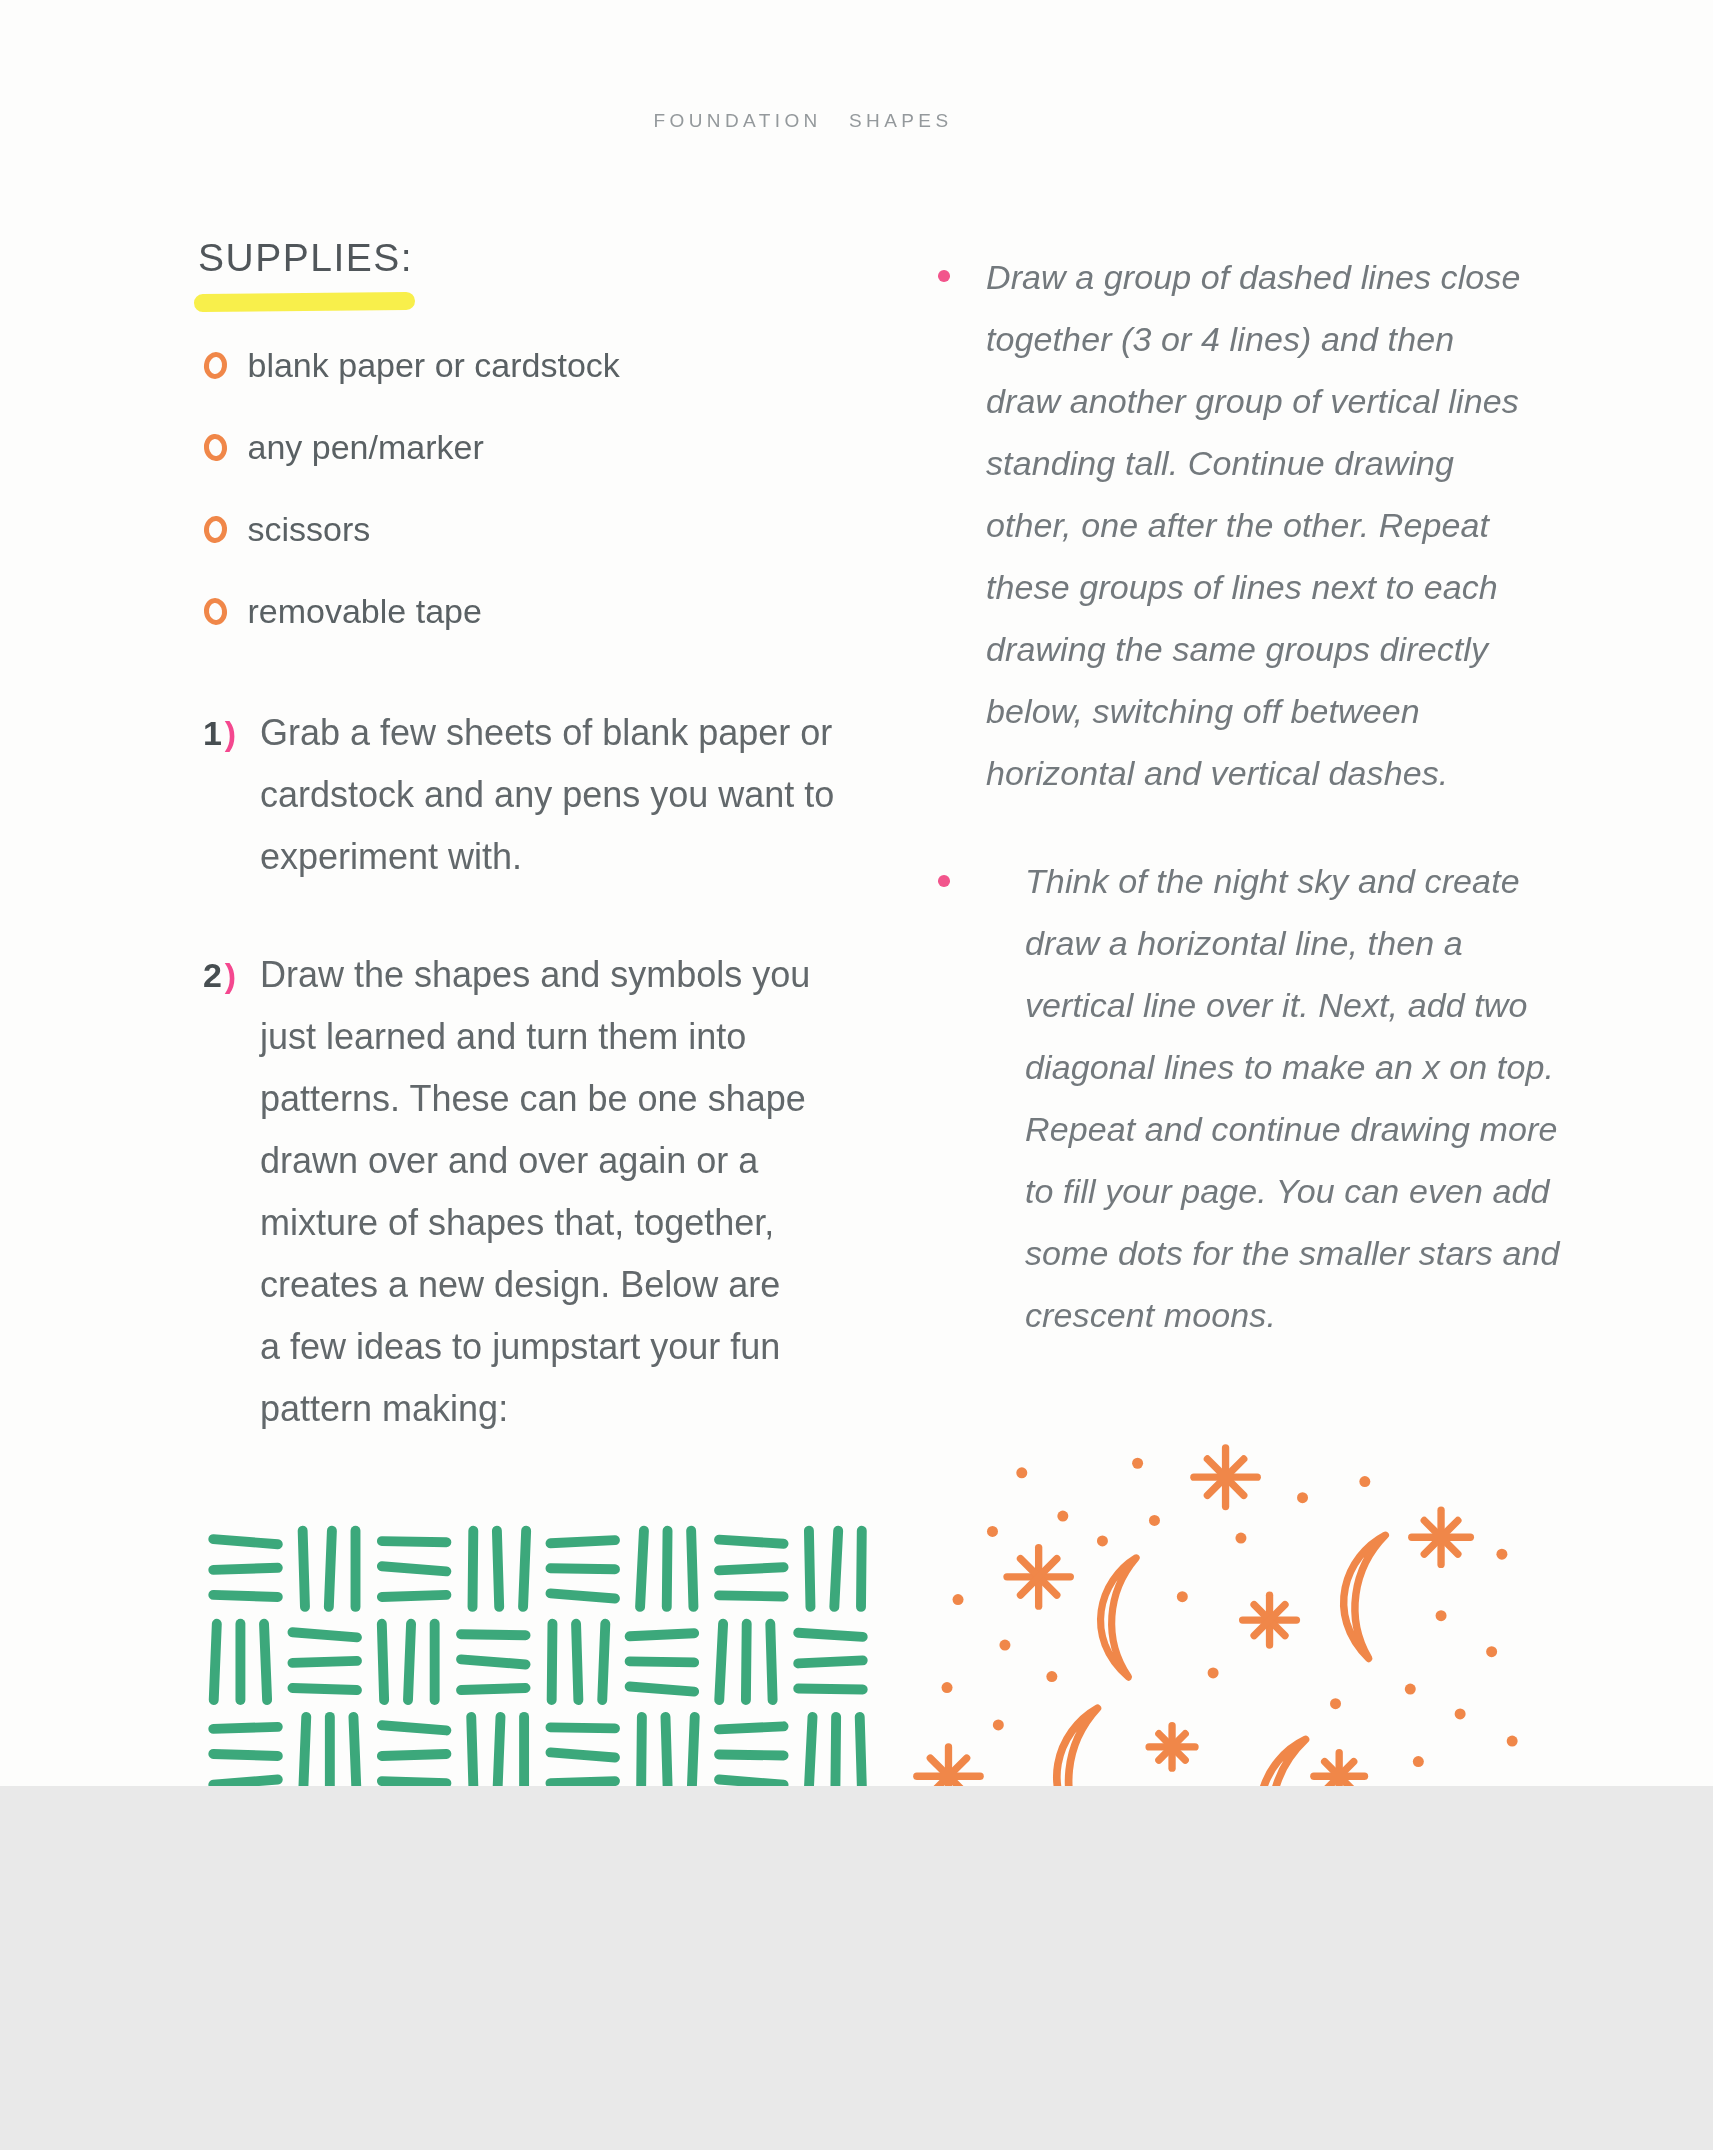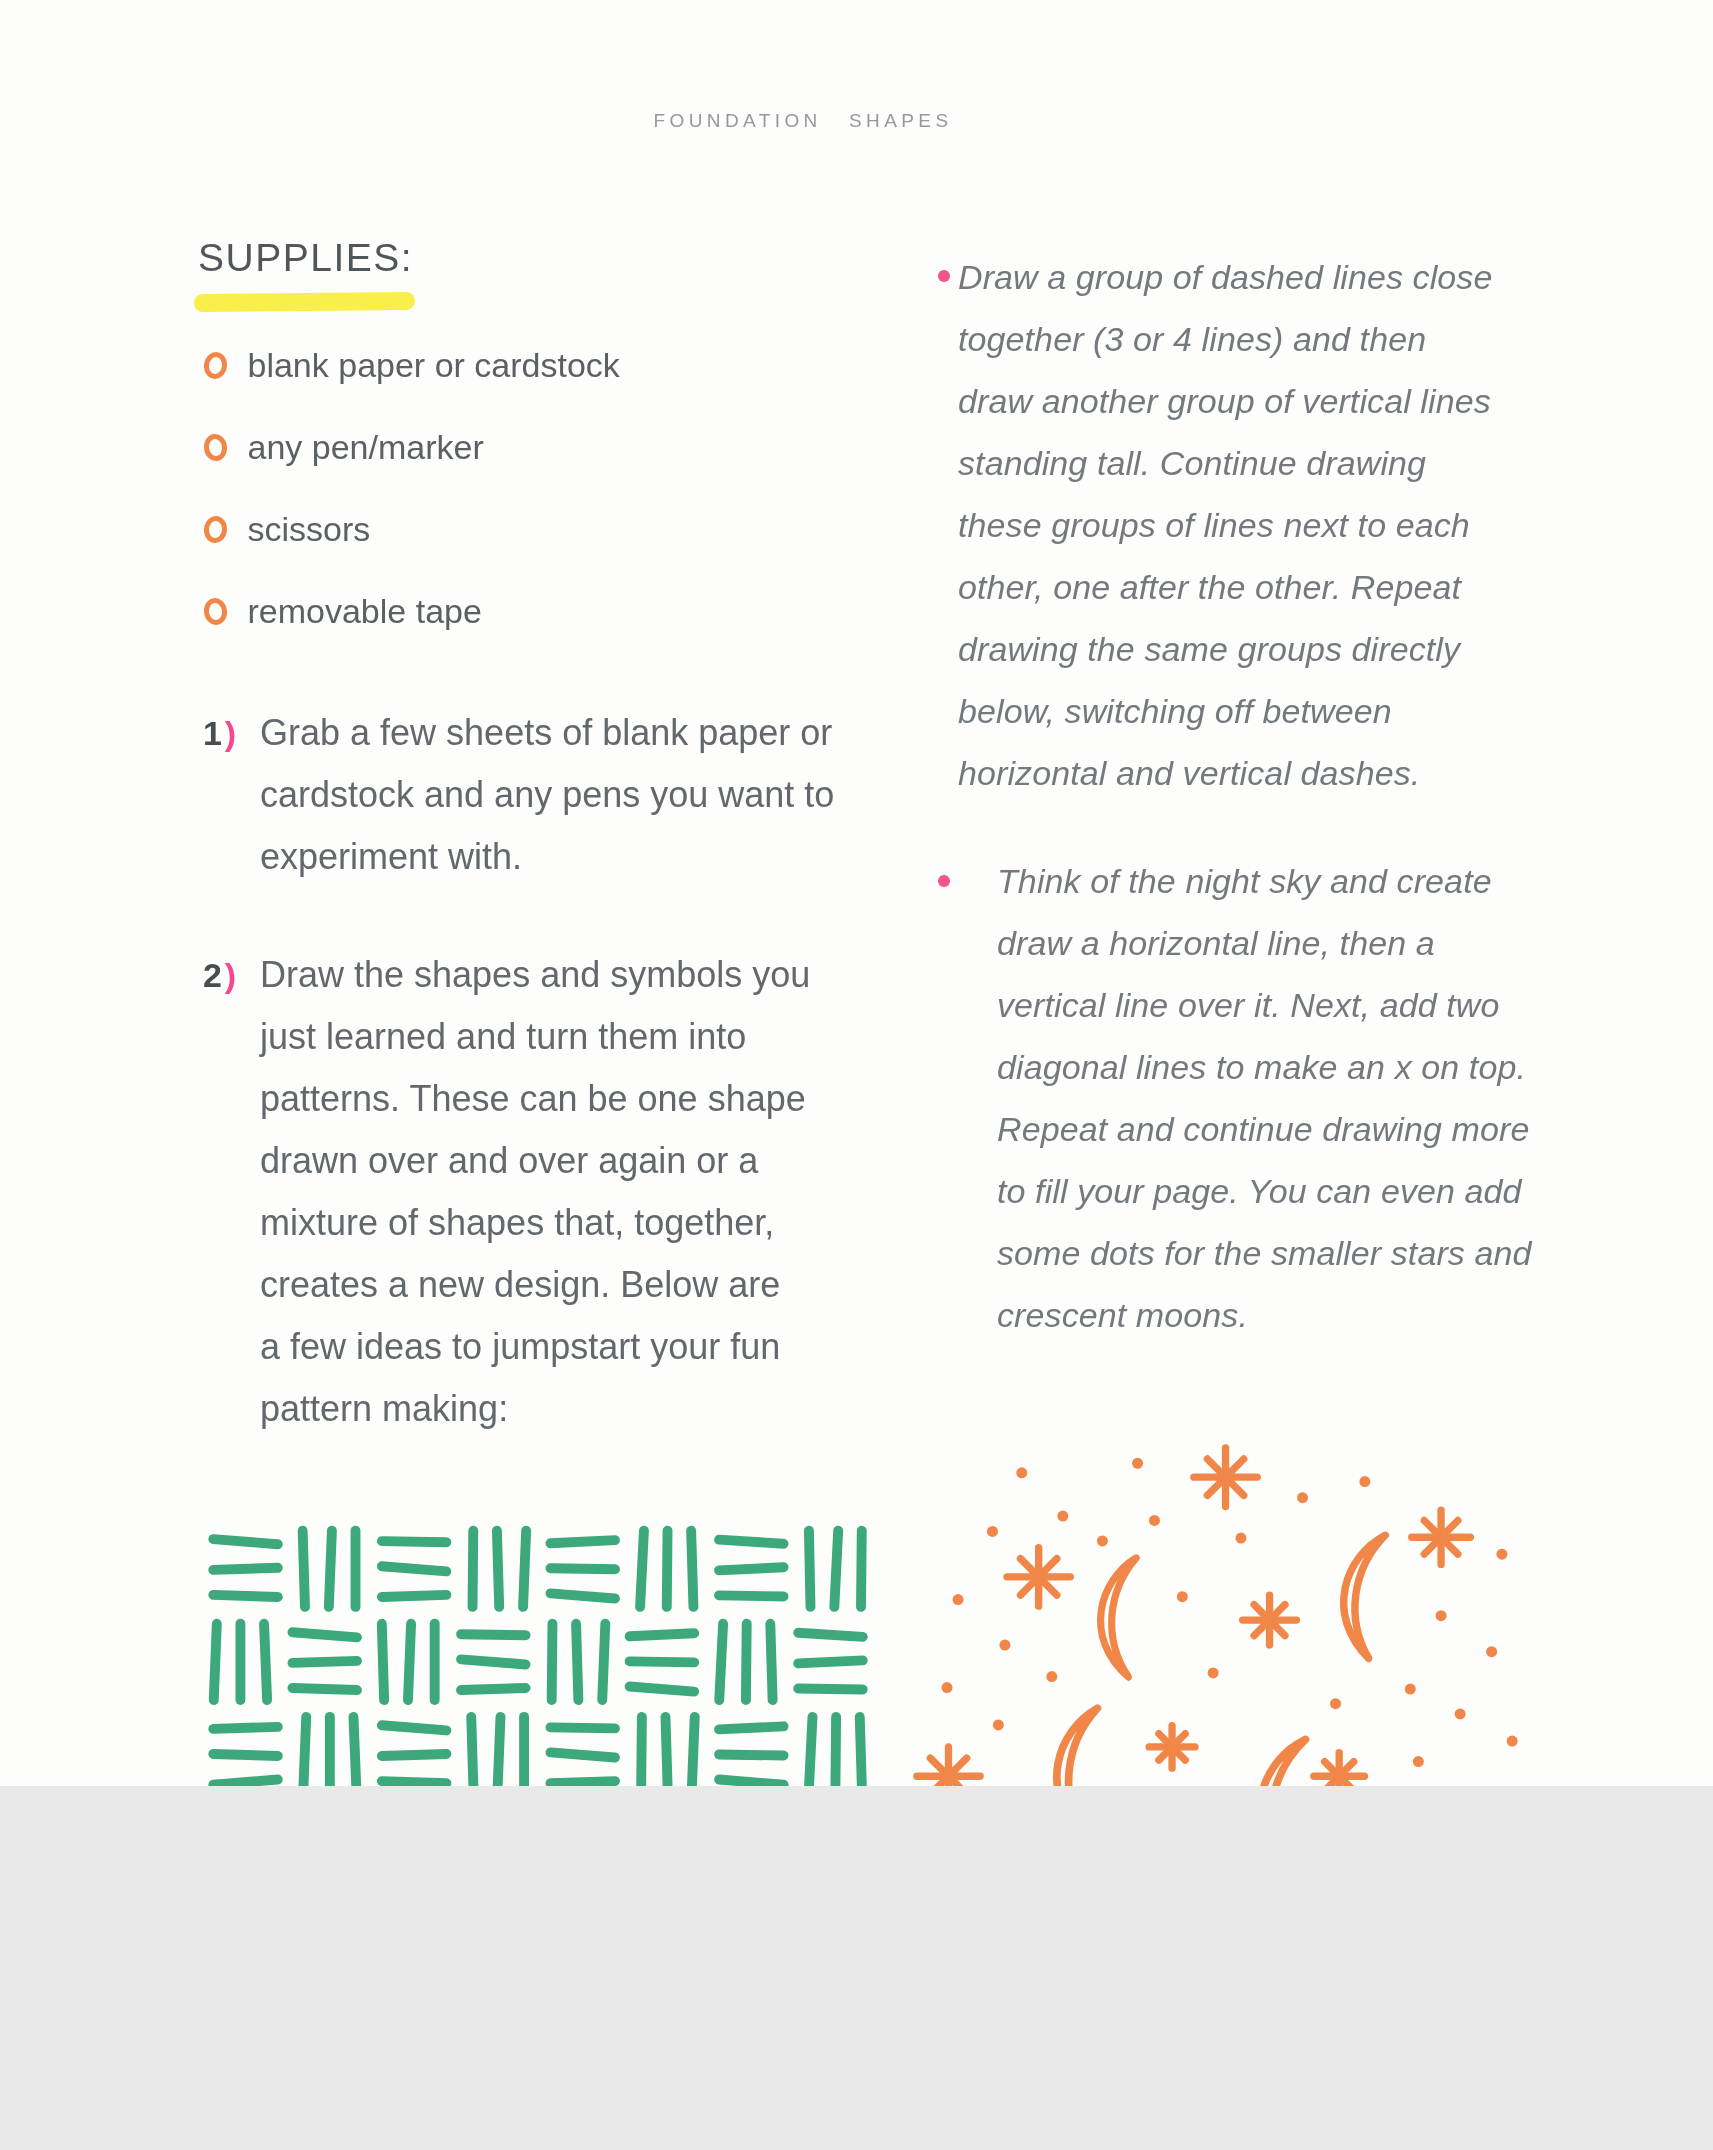--- a/index.html
+++ b/index.html
@@ -30,21 +30,21 @@
     border:5.1px solid var(--orange,#f08749);border-radius:50%;
     margin-right:20.5px;
   }
   .supply-label{font-size:34px;color:var(--itemc,#5a6164);white-space:nowrap;}
   .step{position:absolute;left:203px;}
   .step-num{position:absolute;left:0;top:0;height:62px;line-height:62px;font-size:34px;font-weight:bold;white-space:nowrap;}
   .step-num .n{color:var(--darknum,#474e51);}
   .step-num .p{color:var(--pinkp,#f4488f);margin-left:2.9px;}
   .step-lines{margin-left:57px;}
   .txt-line{height:62px;line-height:62px;white-space:nowrap;font-size:36px;color:var(--bodyc,#62686b);}
-  .tip{position:absolute;left:958px;}
+  .tip{position:absolute;left:986px;}
   .tip .txt-line{font-style:italic;font-size:34px;color:var(--italicc,#73797d);letter-spacing:0.1px;}
   .tip-dot{position:absolute;left:938px;width:11.7px;height:11.7px;border-radius:50%;background:var(--pinkd,#f2558c);}
   .pageno{
     position:absolute;top:2017px;left:869px;transform:translateX(-50%);
     font-size:29px;color:#6d7377;
   }
   #art{position:absolute;left:0;top:0;pointer-events:none;}
 </style>
 </head>
 <body>
@@ -98,22 +98,22 @@
       </div>
     </div>
 
   <div id="tips">
       <div class="tip-dot" style="top: 270px;"></div>
       <div class="tip" style="top: 246px;">
         <div class="txt-line">Draw a group of dashed lines close</div>
         <div class="txt-line">together (3 or 4 lines) and then</div>
         <div class="txt-line">draw another group of vertical lines</div>
         <div class="txt-line">standing tall. Continue drawing</div>
+        <div class="txt-line">other, one after the other. Repeat</div>
         <div class="txt-line">these groups of lines next to each</div>
-        <div class="txt-line">other, one after the other. Repeat</div>
         <div class="txt-line">drawing the same groups directly</div>
         <div class="txt-line">below, switching off between</div>
         <div class="txt-line">horizontal and vertical dashes.</div>
       </div>
       <div class="tip-dot" style="top: 875px;"></div>
       <div class="tip" style="top: 850px; margin-left: 39px;">
         <div class="txt-line">Think of the night sky and create</div>
         <div class="txt-line">draw a horizontal line, then a</div>
         <div class="txt-line">vertical line over it. Next, add two</div>
         <div class="txt-line">diagonal lines to make an x on top.</div>

